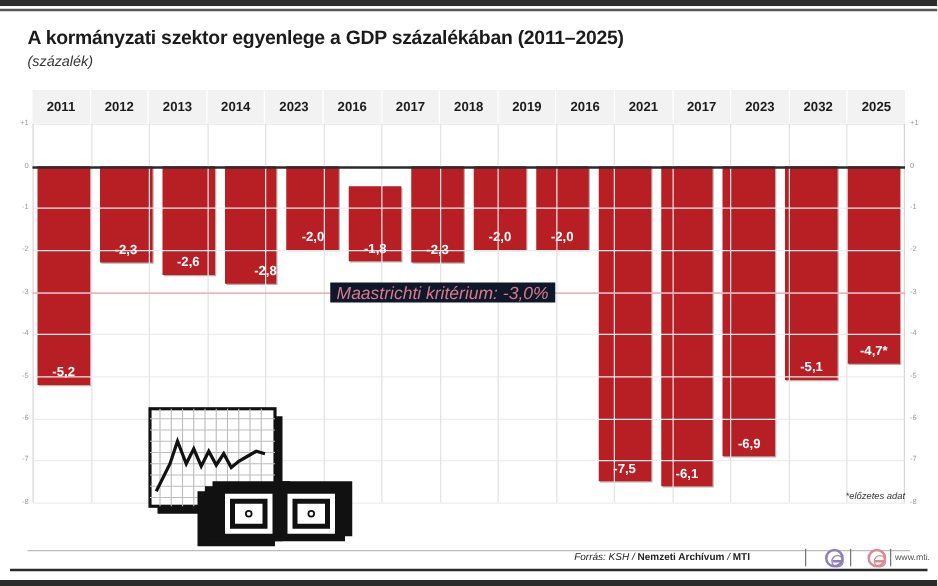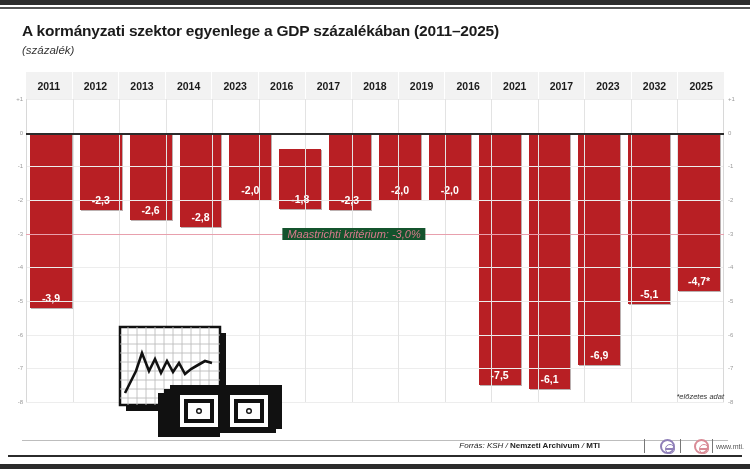--- a/index.html
+++ b/index.html
@@ -113,24 +113,24 @@
     background: #2b2b2b;
   }
   .maastricht {
     position: absolute;
     left: 0; right: 0;
     height: 1px;
     background: #e8a0ad;
   }
   .maastricht-label {
     position: absolute;
-    font-size: 11px;
+    font-size: 14px;
     font-style: italic;
     color: #d77a8c;
-    background: #14532d;
+    background: #0f172a;
     padding: 0 5px;
     white-space: nowrap;
     transform: translate(-50%, -50%);
   }
 
   .bars {
     position: absolute;
     left: 0; top: 0;
     width: 100%; height: 100%;
     display: flex;
@@ -286,36 +286,36 @@
         <div class="yearcell">2017</div>
         <div class="yearcell">2023</div>
         <div class="yearcell">2032</div>
         <div class="yearcell">2025</div>
       </div>
 
     <div class="grid" id="grid">
       <div class="bars" id="bars">
           <div class="barcol">
             <div class="bar" style="top: 33.6667px; height: 175.067px; background: rgb(184, 31, 36);">
-              <div class="barlabel" style="bottom: 4px;">-3,9</div>
+              <div class="barlabel" style="bottom: 4px;">-5,2</div>
             </div>
           </div>
           <div class="barcol">
             <div class="bar" style="top: 33.6667px; height: 77.4333px; background: rgb(184, 31, 36);">
               <div class="barlabel" style="bottom: 4px;">-2,3</div>
             </div>
           </div>
           <div class="barcol">
             <div class="bar" style="top: 33.6667px; height: 87.5333px; background: rgb(184, 31, 36);">
               <div class="barlabel" style="bottom: 4px;">-2,6</div>
             </div>
           </div>
           <div class="barcol">
             <div class="bar" style="top: 33.6667px; height: 94.2667px; background: rgb(184, 31, 36);">
-              <div class="barlabel" style="bottom: 4px;">-2,8</div>
+              <div class="barlabel" style="bottom: 4px; text-align: right;">-2,8</div>
             </div>
           </div>
           <div class="barcol">
             <div class="bar" style="top: 33.6667px; height: 67.3333px; background: rgb(184, 31, 36);">
               <div class="barlabel" style="bottom: 4px;">-2,0</div>
             </div>
           </div>
           <div class="barcol">
             <div class="bar" style="top: 33.6667px; height: 60.6px; background: rgb(184, 31, 36); margin-top: 16px;">
               <div class="barlabel" style="bottom: 4px;">-1,8</div>

